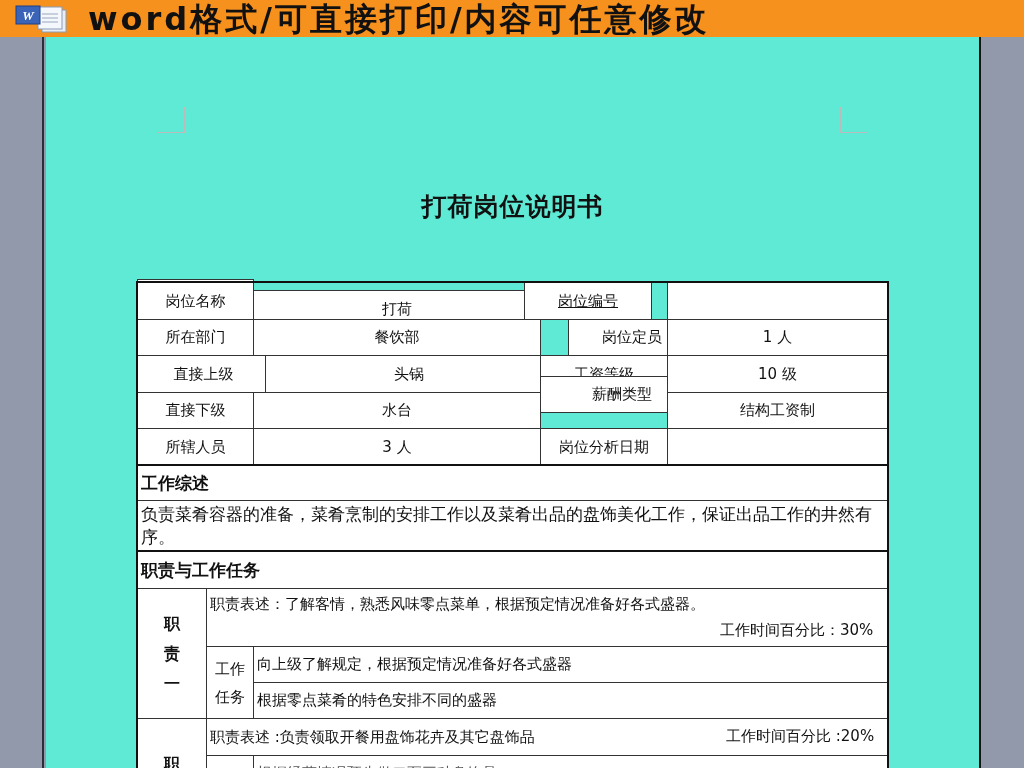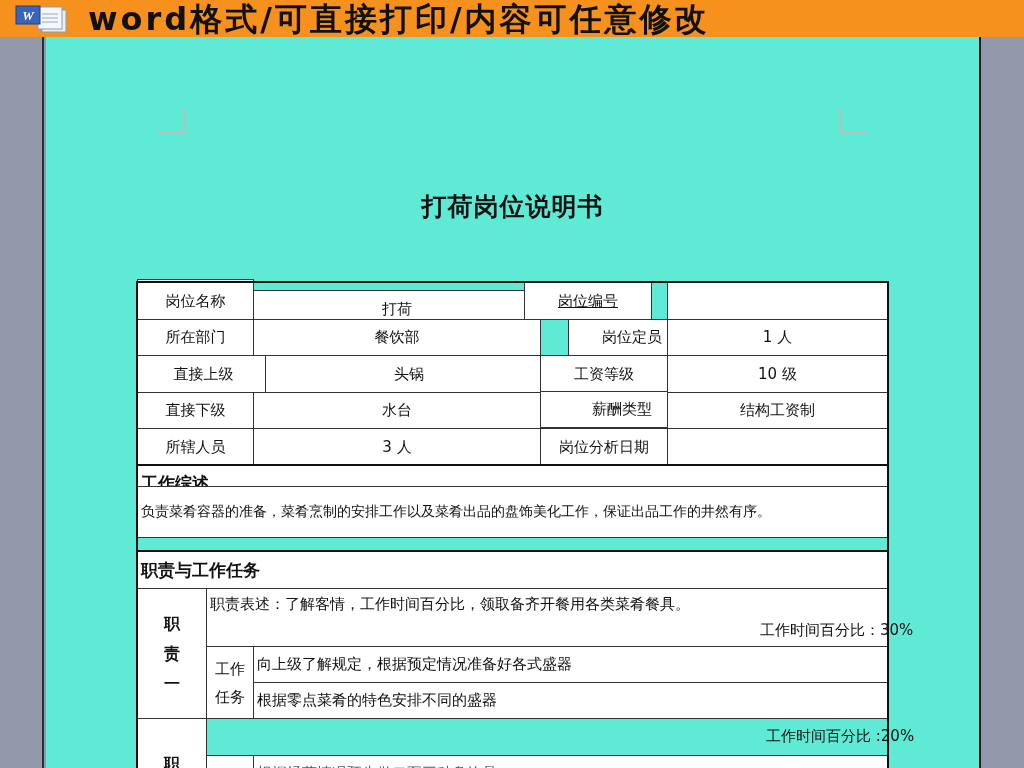--- a/index.html
+++ b/index.html
@@ -14,21 +14,21 @@
   .crop-left { left: 111px; top: 70px; border-right: 1px solid #bbb; border-bottom: 1px solid #bbb; }
   .crop-right { left: 794px; top: 70px; border-left: 1px solid #bbb; border-bottom: 1px solid #bbb; }
   .doc-title { position: absolute; left: 0; width: 933px; top: 153px; text-align: center; font-size: 25px; font-weight: bold; color: #111; letter-spacing: 1px; }
   .cell { position: absolute; border: 1px solid #333; display: flex; align-items: center; justify-content: center; font-size: 15px; color: #111; background: #fff; }
   .cell.left { justify-content: flex-start; padding-left: 3px; }
   .sect { font-weight: bold; font-size: 17px; }
   .outer { position: absolute; border: 2px solid #111; pointer-events: none; }
   .hline { position: absolute; height: 2px; background: #111; }
   .vtext { flex-direction: column; font-weight: bold; font-size: 16px; line-height: 30px; }
   .sub2 { flex-direction: column; line-height: 28px; font-size: 15px; }
-  .pct { position: absolute; font-size: 15px; color: #111; margin-left: 40px; }
+  .pct { position: absolute; font-size: 15px; color: #111; }
 </style>
 </head>
 <body>
 
 <div class="banner">
   <svg class="banner-icon" viewBox="0 0 58 30">
     <rect x="28" y="6" width="24" height="22" fill="#e8eef6" stroke="#8a9bb8" stroke-width="1"></rect>
     <rect x="24" y="3" width="24" height="22" fill="#f4f7fb" stroke="#8a9bb8" stroke-width="1"></rect>
     <line x1="28" y1="10" x2="44" y2="10" stroke="#9aa7bd"></line>
     <line x1="28" y1="14" x2="44" y2="14" stroke="#9aa7bd"></line>
@@ -59,53 +59,56 @@
     <div class="cell" style="left:494px;top:282px;width:128px;height:37px;margin-left:28px;">岗位定员</div>
     <div class="cell" style="left:621px;top:282px;width:221px;height:37px;">1 人</div>
 
     <div class="cell" style="left:91px;top:318px;width:133px;height:38px;">直接上级</div>
     <div class="cell" style="left:219px;top:318px;width:288px;height:38px;">头锅</div>
     <div class="cell" style="left:494px;top:318px;width:128px;height:38px;">工资等级</div>
     <div class="cell" style="left:621px;top:318px;width:221px;height:38px;">10 级</div>
 
     <div class="cell" style="left:91px;top:355px;width:117px;height:37px;">直接下级</div>
     <div class="cell" style="left:207px;top:355px;width:288px;height:37px;">水台</div>
-    <div class="cell" style="left:494px;top:354px;width:128px;height:37px;padding-left:36px;">薪酬类型</div>
+    <div class="cell" style="left:494px;top:339px;width:128px;height:37px;padding-left:36px;">薪酬类型</div>
     <div class="cell" style="left:621px;top:355px;width:221px;height:37px;">结构工资制</div>
 
     <div class="cell" style="left:91px;top:391px;width:117px;height:38px;">所辖人员</div>
     <div class="cell" style="left:207px;top:391px;width:288px;height:38px;">3 人</div>
     <div class="cell" style="left:494px;top:391px;width:128px;height:38px;">岗位分析日期</div>
     <div class="cell" style="left:621px;top:391px;width:221px;height:38px;"></div>
   </div>
 
   <div class="cell left sect" style="left:91px;top:428px;width:751px;height:36px;">工作综述</div>
-  <div class="cell left" style="left:91px;top:449px;width:751px;height:52px;font-size:14px;">负责菜肴容器的准备，菜肴烹制的安排工作以及菜肴出品的盘饰美化工作，保证出品工作的井然有序。</div>
+  <div class="cell left" style="left:91px;top:463px;width:751px;height:52px;font-size:17px;">负责菜肴容器的准备，菜肴烹制的安排工作以及菜肴出品的盘饰美化工作，保证出品工作的井然有序。</div>
 
   <div class="cell left sect" style="left:91px;top:514px;width:751px;height:38px;">职责与工作任务</div>
 
   <div class="cell vtext" style="left:91px;top:551px;width:70px;height:131px;">
     <span>职</span>
     <span>责</span>
     <span>一</span>
   </div>
   <div class="cell left" style="left:160px;top:551px;width:682px;height:59px;align-items:flex-start;padding-top:6px;">
-    <span>职责表述：了解客情，工作时间百分比，领取备齐开餐用各类菜肴餐具。</span>
+    <span>职责表述：了解客情，熟悉风味零点菜单，根据预定情况准备好各式盛器。</span>
   </div>
   <div class="pct" style="left:674px;top:584px;">工作时间百分比：30%</div>
   <div class="cell sub2" style="left:160px;top:609px;width:48px;height:73px;">
     <span>工作</span>
     <span>任务</span>
   </div>
   <div class="cell left" style="left:207px;top:609px;width:635px;height:37px;">向上级了解规定，根据预定情况准备好各式盛器</div>
   <div class="cell left" style="left:207px;top:645px;width:635px;height:37px;">根据零点菜肴的特色安排不同的盛器</div>
 
   <div class="cell vtext" style="left:91px;top:681px;width:70px;height:60px;align-items:center;justify-content:flex-end;line-height:26px;">
     <span>职</span>
   </div>
+  <div class="cell left" style="left:160px;top:681px;width:682px;height:38px;">
+    <span>职责表述 :负责领取开餐用盘饰花卉及其它盘饰品</span>
+  </div>
   <div class="pct" style="left:680px;top:690px;">工作时间百分比 :20%</div>
   <div class="cell" style="left:160px;top:718px;width:48px;height:30px;"></div>
   <div class="cell left" style="left:207px;top:718px;width:635px;height:30px;align-items:flex-start;padding-top:8px;color:#555;">根据经营情况预先做二至三种盘饰品</div>
 
   <div class="outer" style="left:90px;top:244px;width:753px;height:500px;border-bottom:none;"></div>
   <div class="hline" style="left:90px;top:427px;width:753px;"></div>
   <div class="hline" style="left:90px;top:513px;width:753px;"></div>
 </div>
 
 </body></html>

